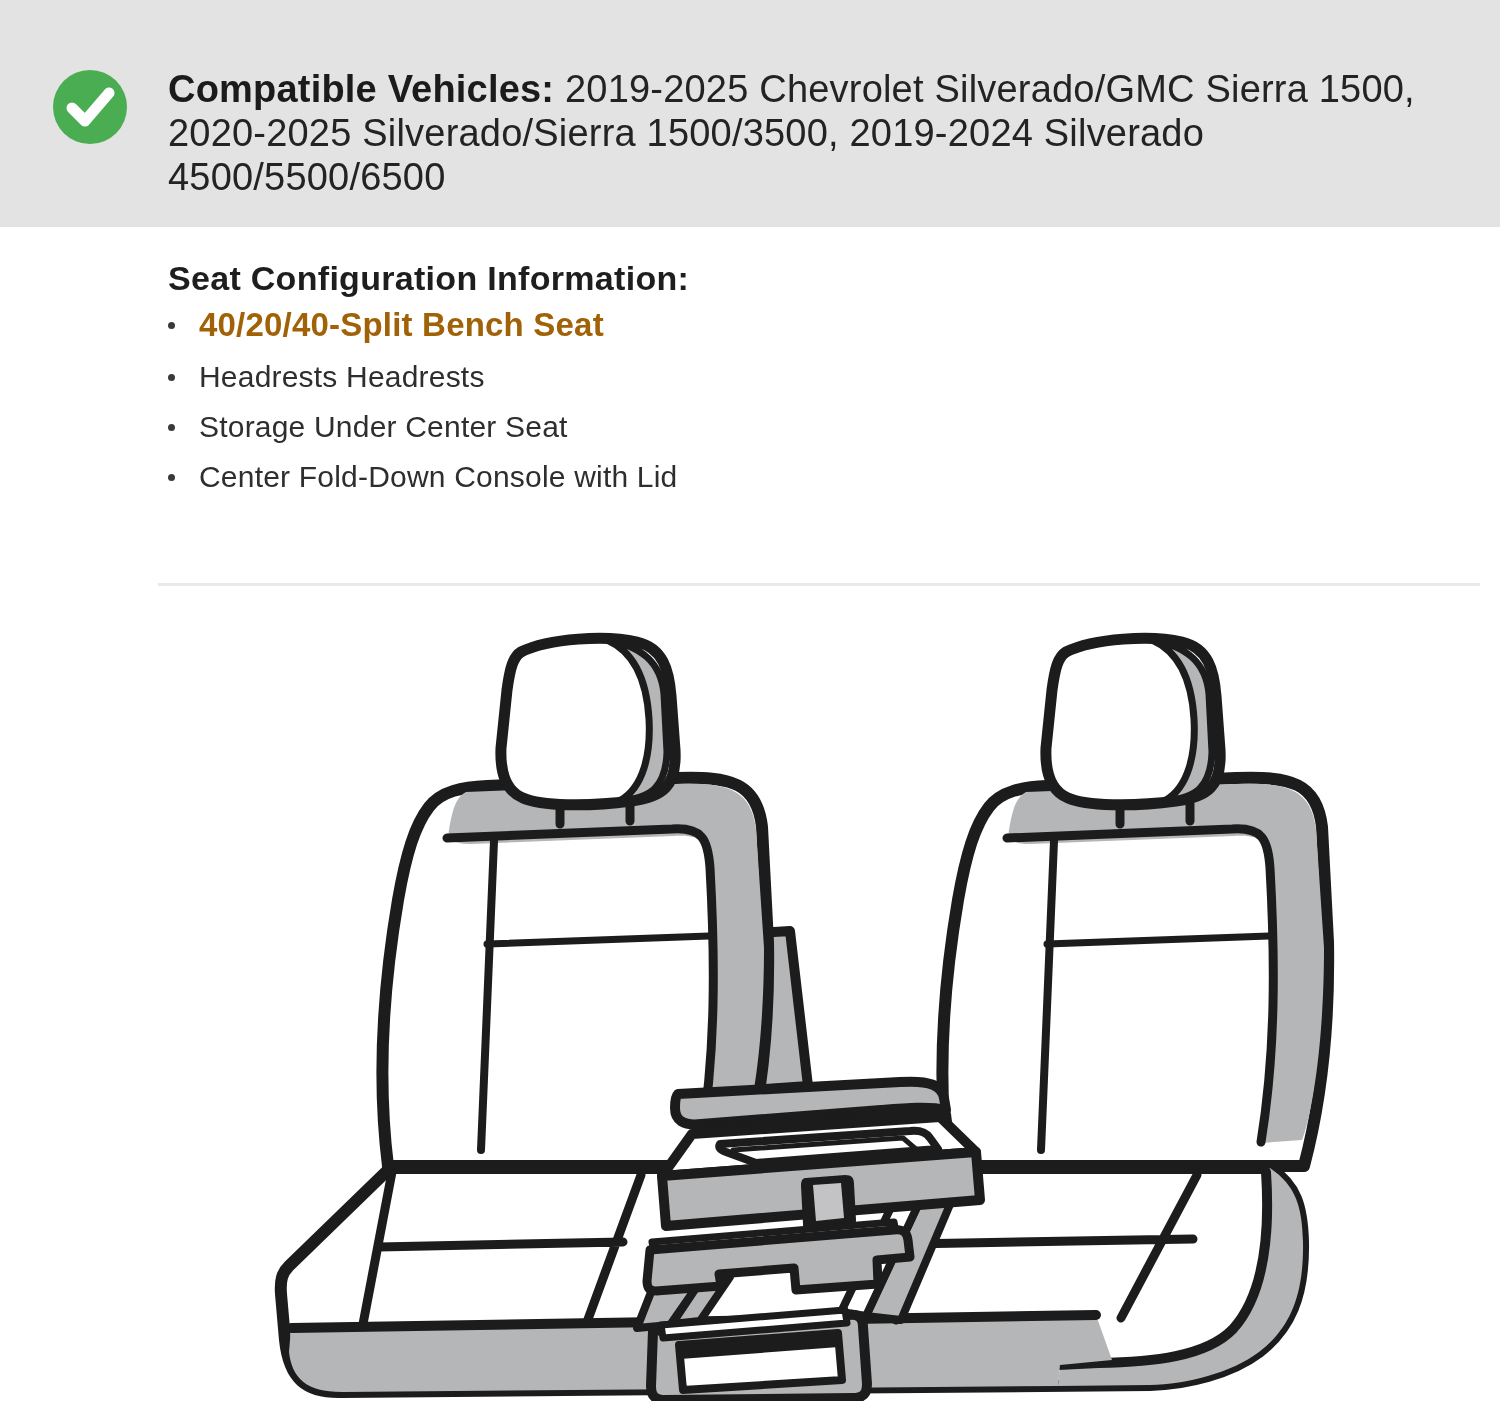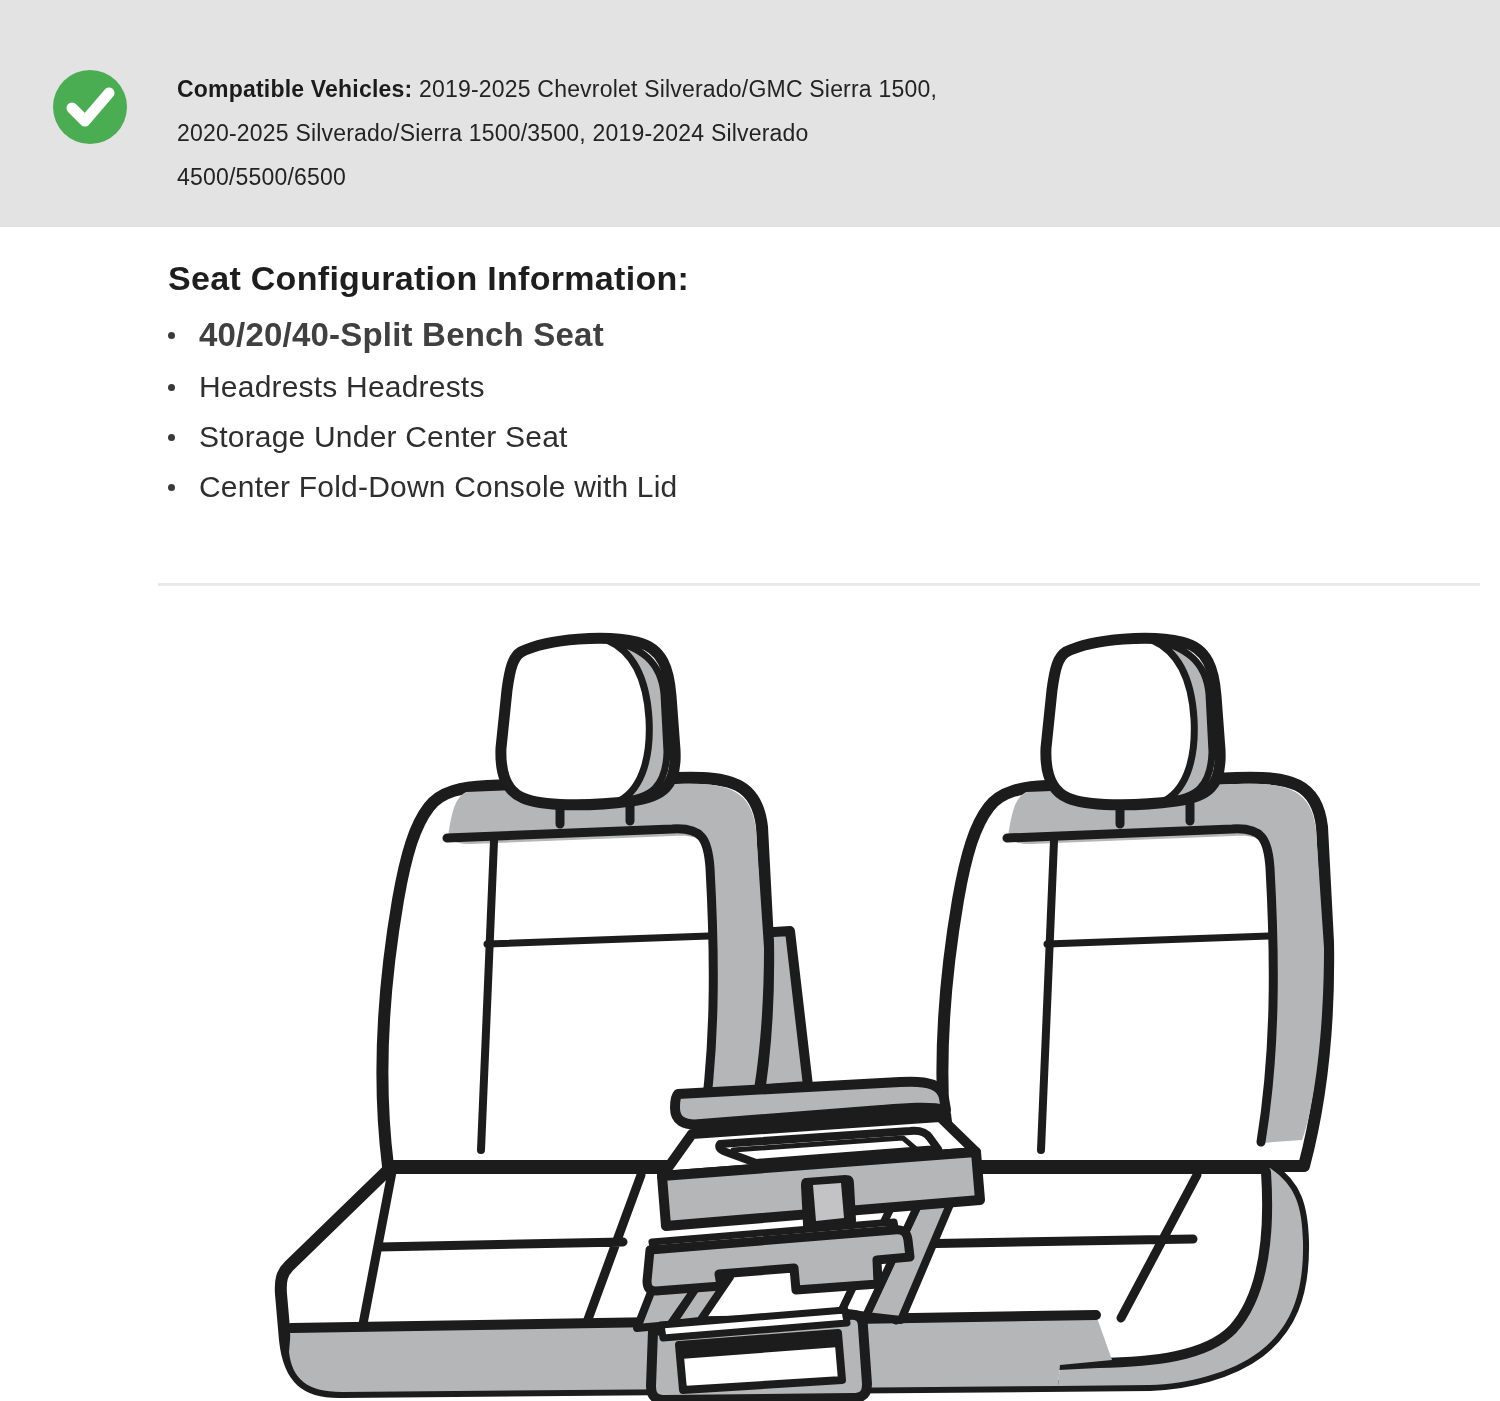--- a/index.html
+++ b/index.html
@@ -10,31 +10,31 @@
     --divider:#e9e9e9;
   }
   *{margin:0;padding:0;box-sizing:border-box;}
   html,body{width:1500px;height:1401px;background:#ffffff;overflow:hidden;
     font-family:"Liberation Sans",sans-serif;color:#222;}
   .page{position:relative;width:1500px;height:1401px;background:#fff;}
 
   
   .banner{position:absolute;left:0;top:0;width:1500px;height:227px;background:var(--banner-bg);}
   .check-badge{position:absolute;left:52px;top:69px;width:76px;height:76px;}
-  .banner-text{position:absolute;left:177px;top:67px;font-size:23px;line-height:44px;color:#232323;letter-spacing:.2px;}
+  .banner-text{position:absolute;left:168px;top:67px;font-size:38px;line-height:44px;color:#232323;letter-spacing:.2px;}
   .banner-text b{font-weight:700;color:#1b1b1b;}
 
   
   .content{position:absolute;left:168px;top:258px;}
-  .section-heading{font-size:34px;line-height:40px;font-weight:700;color:#1e1e1e;letter-spacing:.3px;margin-bottom:10px;}
+  .section-heading{font-size:34px;line-height:40px;font-weight:700;color:#1e1e1e;letter-spacing:.3px;}
   .bullet-row{display:flex;align-items:center;height:50px;}
   .bullet-row.first{height:54px;}
   .dot{width:7px;height:7px;border-radius:50%;background:#3a3a3a;margin-right:24px;flex:0 0 auto;}
   .bullet-text{font-size:30px;font-weight:400;color:#2e2e2e;letter-spacing:.2px;}
-  .bullet-row.first .bullet-text{font-size:33px;font-weight:600;color:#404040;}
+  .bullet-row.first .bullet-text{font-size:33px;font-weight:600;color:#a16207;}
 
   .divider{position:absolute;left:158px;top:583px;width:1322px;height:3px;background:var(--divider);}
 
   .illustration{position:absolute;left:0;top:0;width:1500px;height:1401px;pointer-events:none;}
 </style>
 </head>
 <body>
 
 <div class="page">
 

